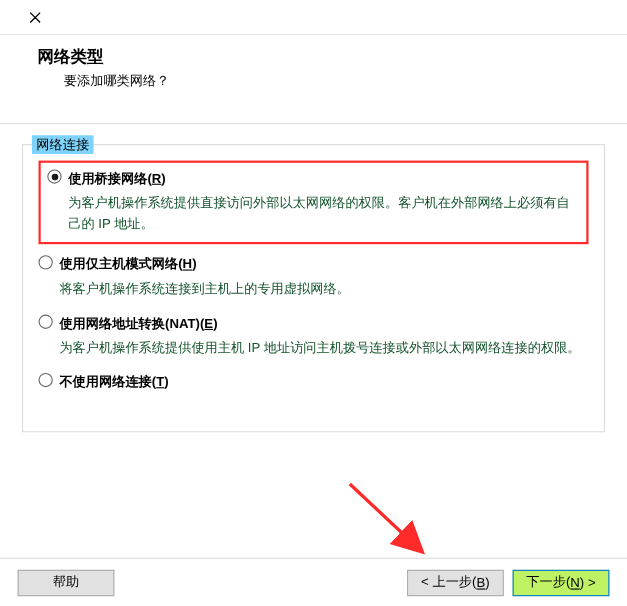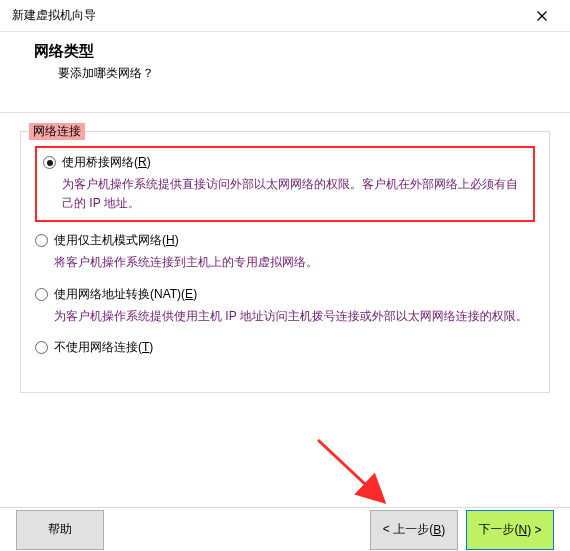--- a/index.html
+++ b/index.html
@@ -38,73 +38,74 @@
   }
   .groupbox {
     border: 1px solid #dcdcdc;
     padding: 14px 14px 18px 14px;
     position: relative;
     margin-top: 6px;
   }
   .groupbox-legend {
     position: absolute;
     top: -9px; left: 8px;
-    background: #fca5a5;
+    background: #7dd3fc;
     padding: 0 4px;
     font-size: 12px;
   }
   .opt {
     margin: 8px 0 14px 0;
   }
   .opt-row {
     display: flex;
-    align-items: center;
+    align-items: flex-start;
     gap: 6px;
+    font-weight: bold;
   }
   .radio {
     width: 13px; height: 13px;
     border: 1px solid #666;
     border-radius: 50%;
     display: inline-flex;
     align-items: center; justify-content: center;
     background: #fff;
     flex-shrink: 0;
   }
   .radio.checked::after {
     content: "";
     width: 6px; height: 6px;
     background: #1a1a1a;
     border-radius: 50%;
   }
   .opt-label .ul, .btn .ul { text-decoration: underline; }
   .opt-desc {
     margin: 4px 0 0 19px;
     line-height: 1.55;
-    color: #701a75;
+    color: #14532d;
   }
   .highlight {
     border: 2px solid #ff2a2a;
     padding: 6px 8px 8px 6px;
     margin: 0 0 10px 0;
   }
   .buttonbar {
     position: absolute;
     left: 0; right: 0; bottom: 0;
     height: 44px;
     border-top: 1px solid #dcdcdc;
     display: flex;
     align-items: center;
     padding: 0 16px;
     gap: 8px;
     background: #fff;
   }
   .spacer { flex: 1; }
   .btn {
     min-width: 88px;
-    height: 40px;
+    height: 24px;
     border: 1px solid #adadad;
     background: #e1e1e1;
     display: inline-flex;
     align-items: center;
     justify-content: center;
     font-size: 12px;
     padding: 0 10px;
     white-space: nowrap;
   }
   .btn.default {
@@ -121,21 +122,20 @@
     bottom: 22px;
     font-size: 11px;
     color: rgba(120,120,120,0.55);
     letter-spacing: 0.2px;
   }
 </style>
 </head>
 <body>
 
 <div class="titlebar">
-  <span class="title">新建虚拟机向导</span>
   <div class="close">
     <svg width="10" height="10" viewBox="0 0 10 10">
       <line x1="0.5" y1="0.5" x2="9.5" y2="9.5" stroke="#000" stroke-width="1.2"></line>
       <line x1="9.5" y1="0.5" x2="0.5" y2="9.5" stroke="#000" stroke-width="1.2"></line>
     </svg>
   </div>
 </div>
 
 <div class="header">
   <div class="heading">网络类型</div>

